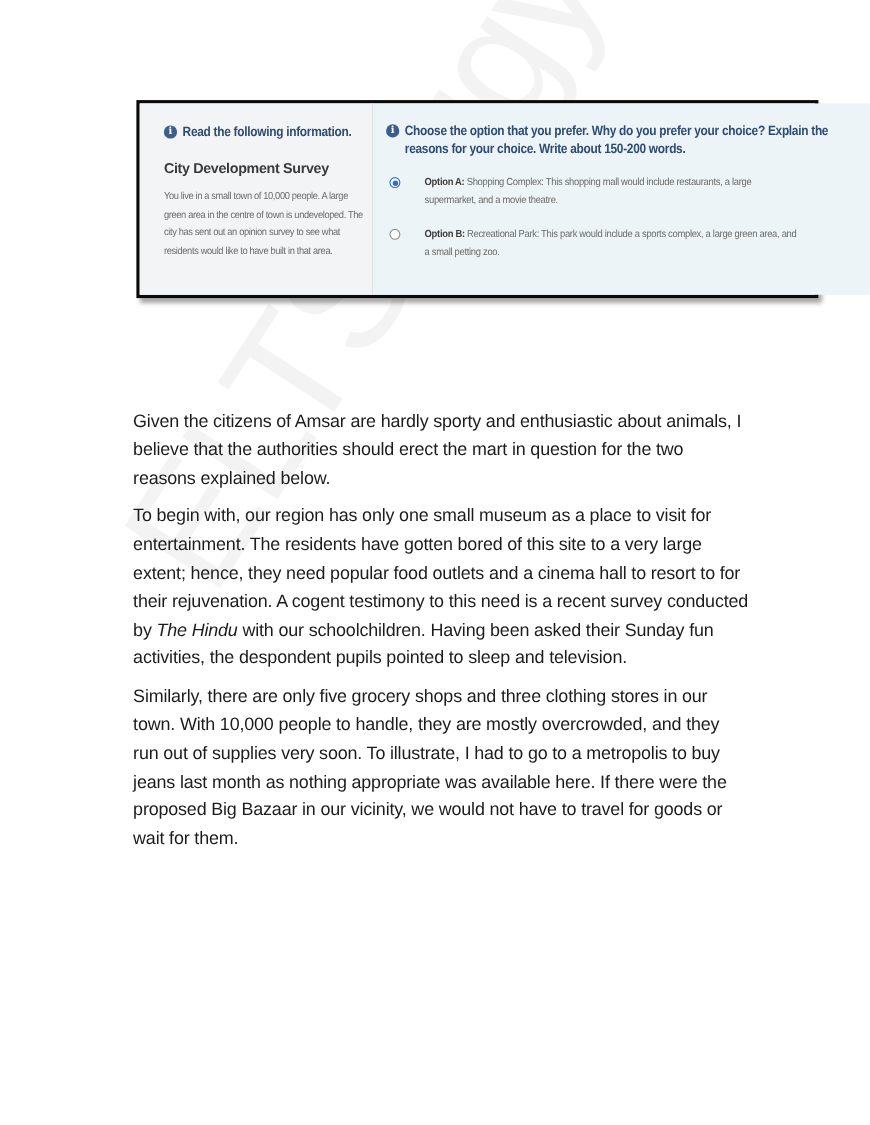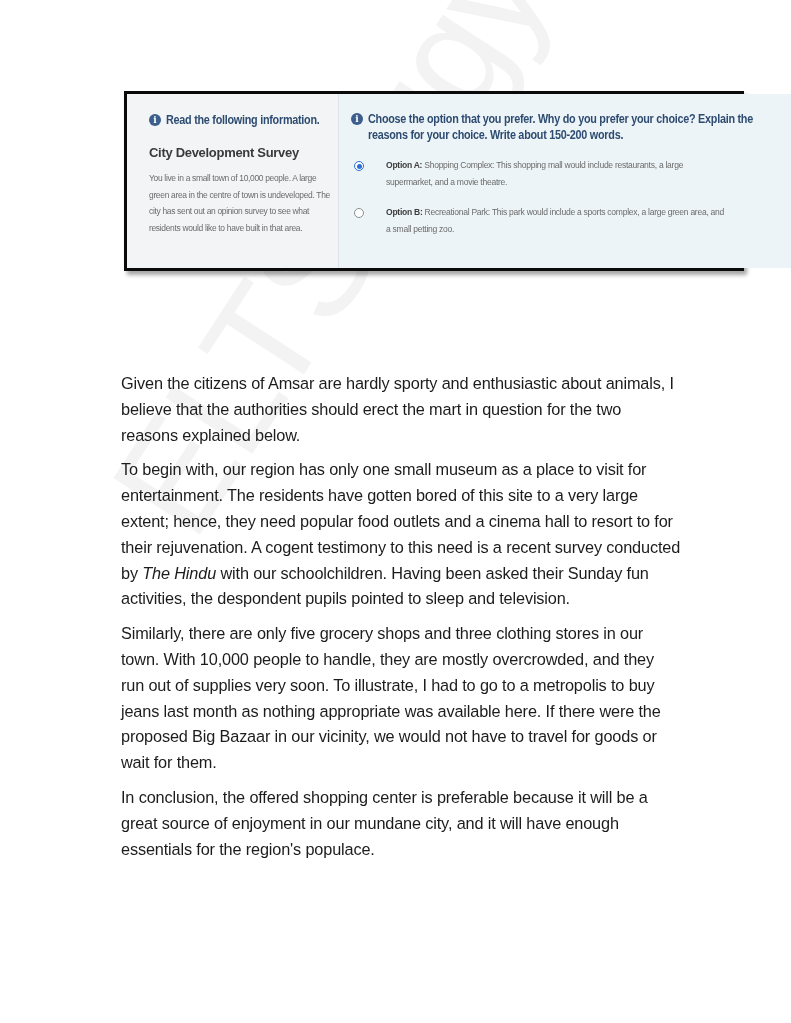--- a/index.html
+++ b/index.html
@@ -195,14 +195,13 @@
       <span class="radio"></span>
       <span class="option-text"><b>Option B:</b><span> Recreational Park: This park would include a sports complex, a large green area, and a small petting zoo.</span></span>
     </div>
   </div>
 </div>
 
 <div class="essay">
   <p>Given the citizens of Amsar are hardly sporty and enthusiastic about animals, I believe that the authorities should erect the mart in question for the two reasons explained below.</p>
   <p><span>To begin with, our region has only one small museum as a place to visit for entertainment. The residents have gotten bored of this site to a very large extent; hence, they need popular food outlets and a cinema hall to resort to for their rejuvenation. A cogent testimony to this need is a recent survey conducted by </span><i>The Hindu</i><span> with our schoolchildren. Having been asked their Sunday fun activities, the despondent pupils pointed to sleep and television.</span></p>
   <p>Similarly, there are only five grocery shops and three clothing stores in our town. With 10,000 people to handle, they are mostly overcrowded, and they run out of supplies very soon. To illustrate, I had to go to a metropolis to buy jeans last month as nothing appropriate was available here. If there were the proposed Big Bazaar in our vicinity, we would not have to travel for goods or wait for them.</p>
-  <p>In conclusion, the offered shopping center is preferable because it will be a great source of enjoyment in our mundane city, and it will have enough essentials for the region's populace.</p>
 </div>
 
 </body></html>

